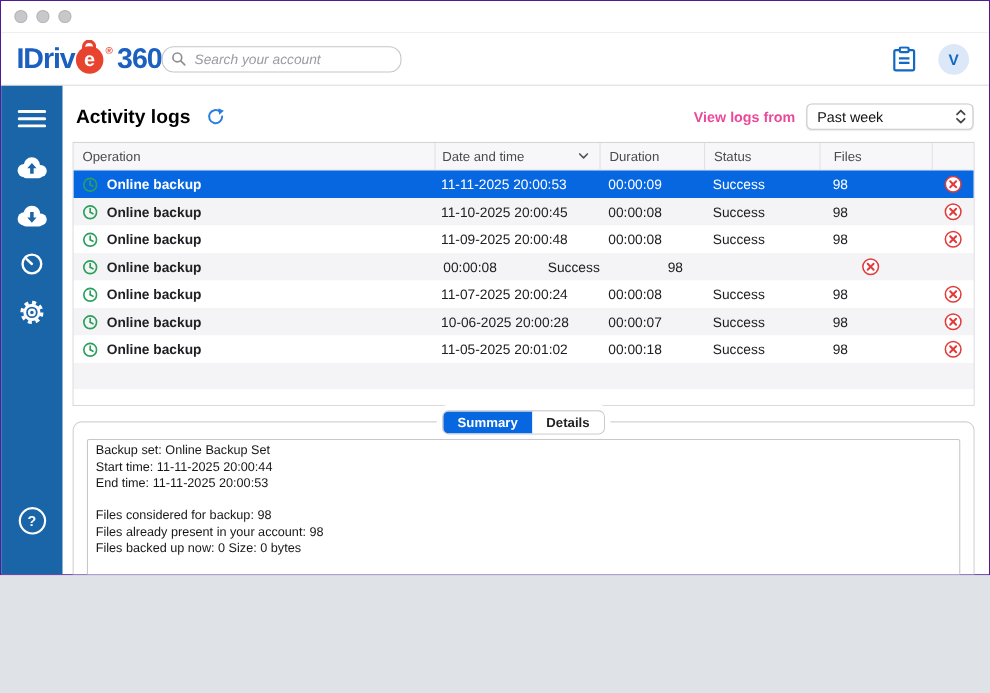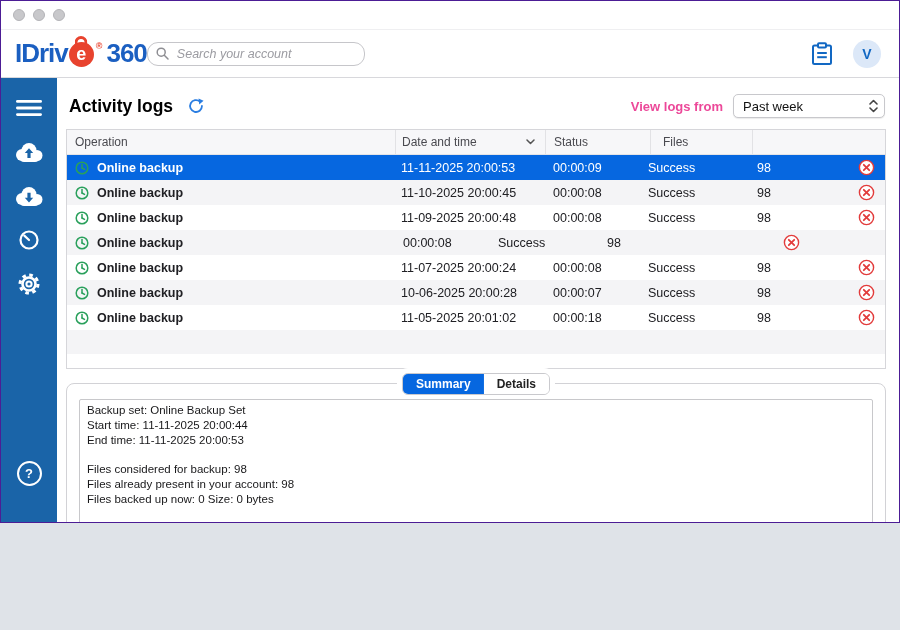--- a/index.html
+++ b/index.html
@@ -177,20 +177,21 @@
 
       <div class="logs-table">
         <div class="thead">
           <span class="th c-op">Operation</span>
           <span class="th c-date">
             <span>Date and time</span>
             <svg width="9" height="6" viewBox="0 0 9 6">
               <polyline points="1,1 4.5,4.5 8,1" fill="none" stroke="#555" stroke-width="1.5" stroke-linecap="round" stroke-linejoin="round"></polyline>
             </svg>
           </span>
+          <span class="th c-dur">Duration</span>
           <span class="th c-status">Status</span>
           <span class="th c-files">Files</span>
           <span class="th c-act"></span>
         </div>
         <div>
             <div class="trow selected">
           <span class="cell c-op">
             <svg width="14" height="14" viewBox="0 0 14 14">
               <circle cx="7" cy="7" r="5.8" fill="none" stroke="#2aa05c" stroke-width="1.5"></circle>
               <line x1="7" y1="7" x2="7" y2="3.6" stroke="#2aa05c" stroke-width="1.5" stroke-linecap="round"></line>

